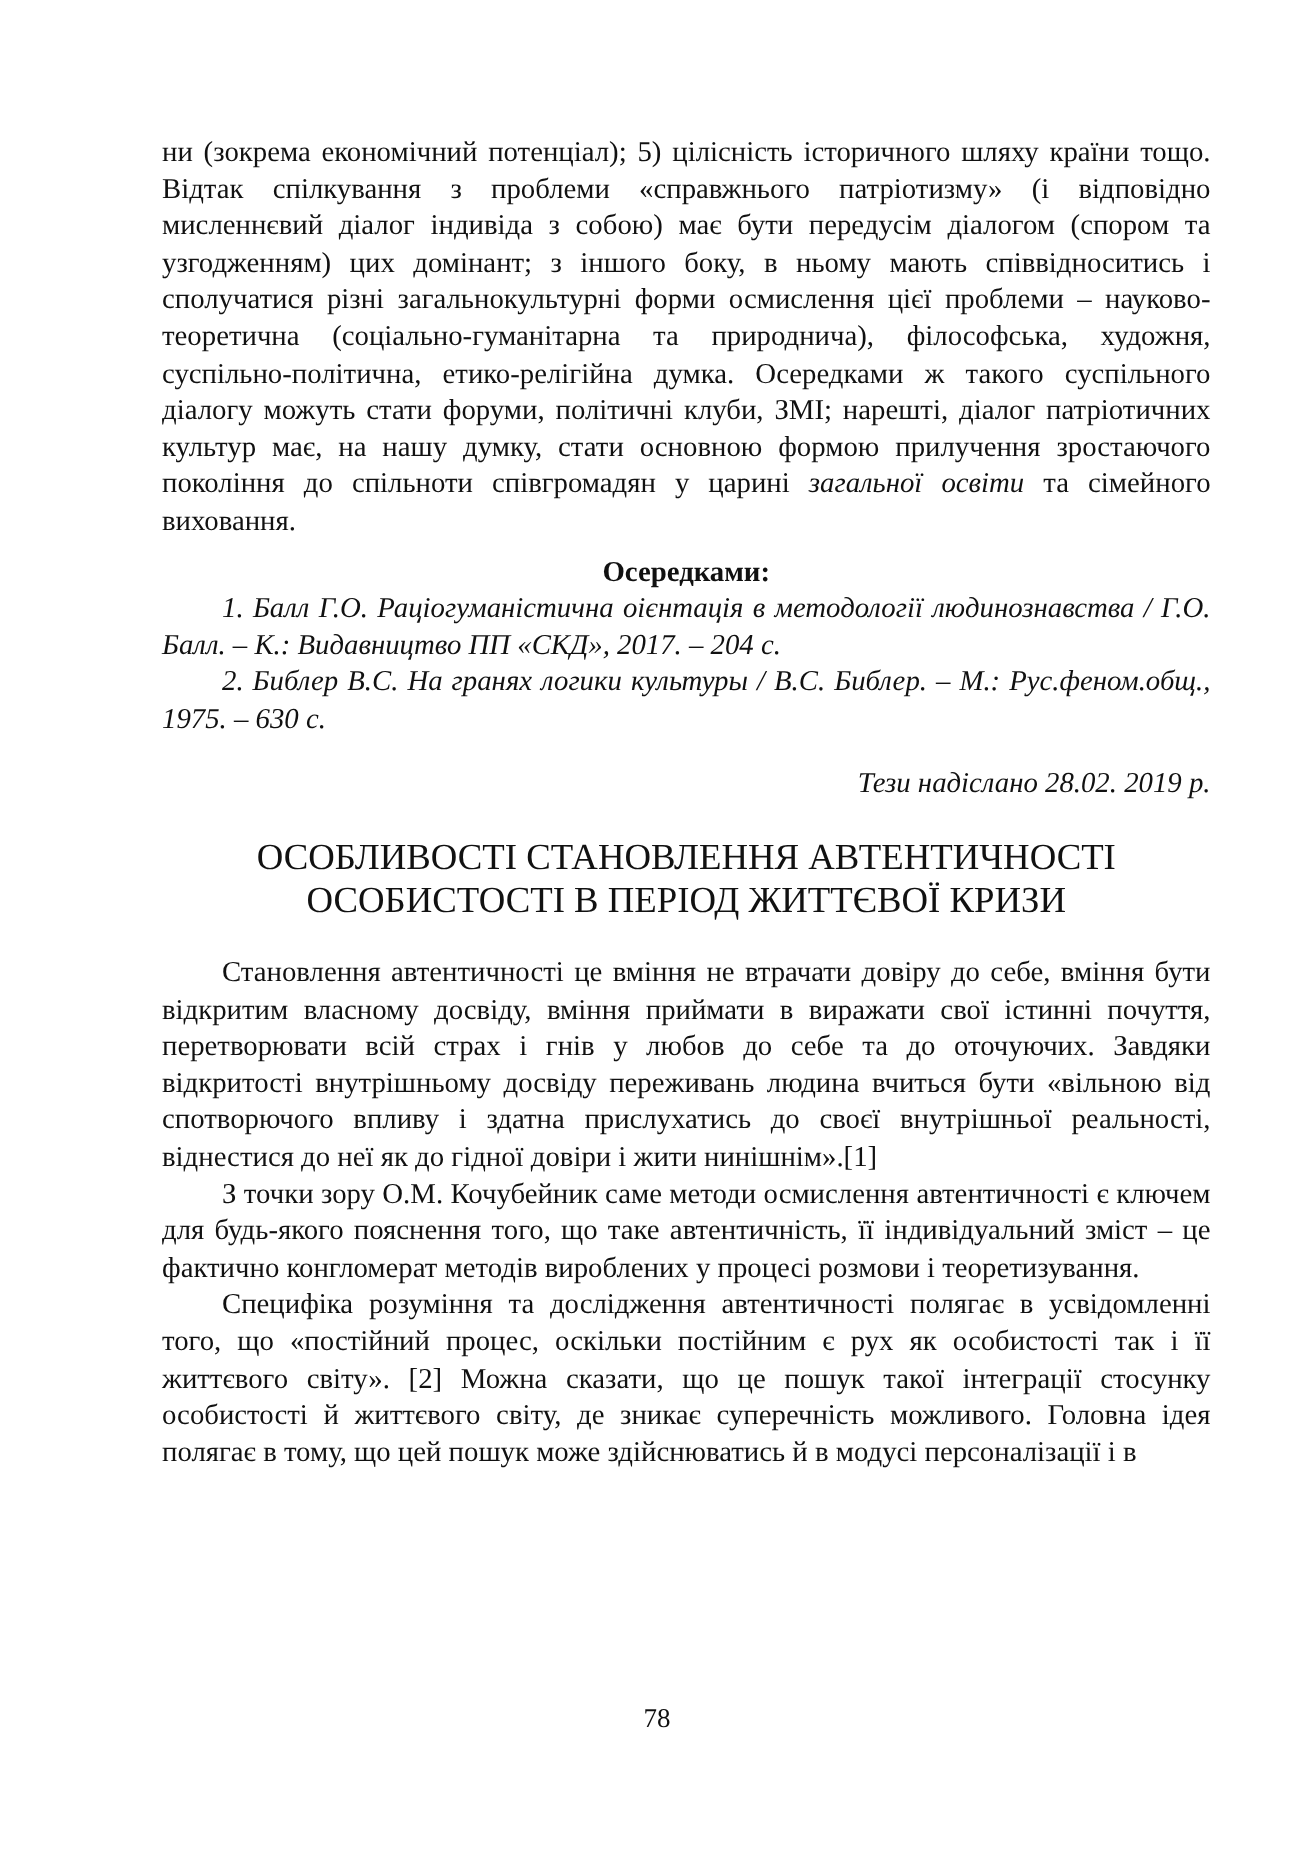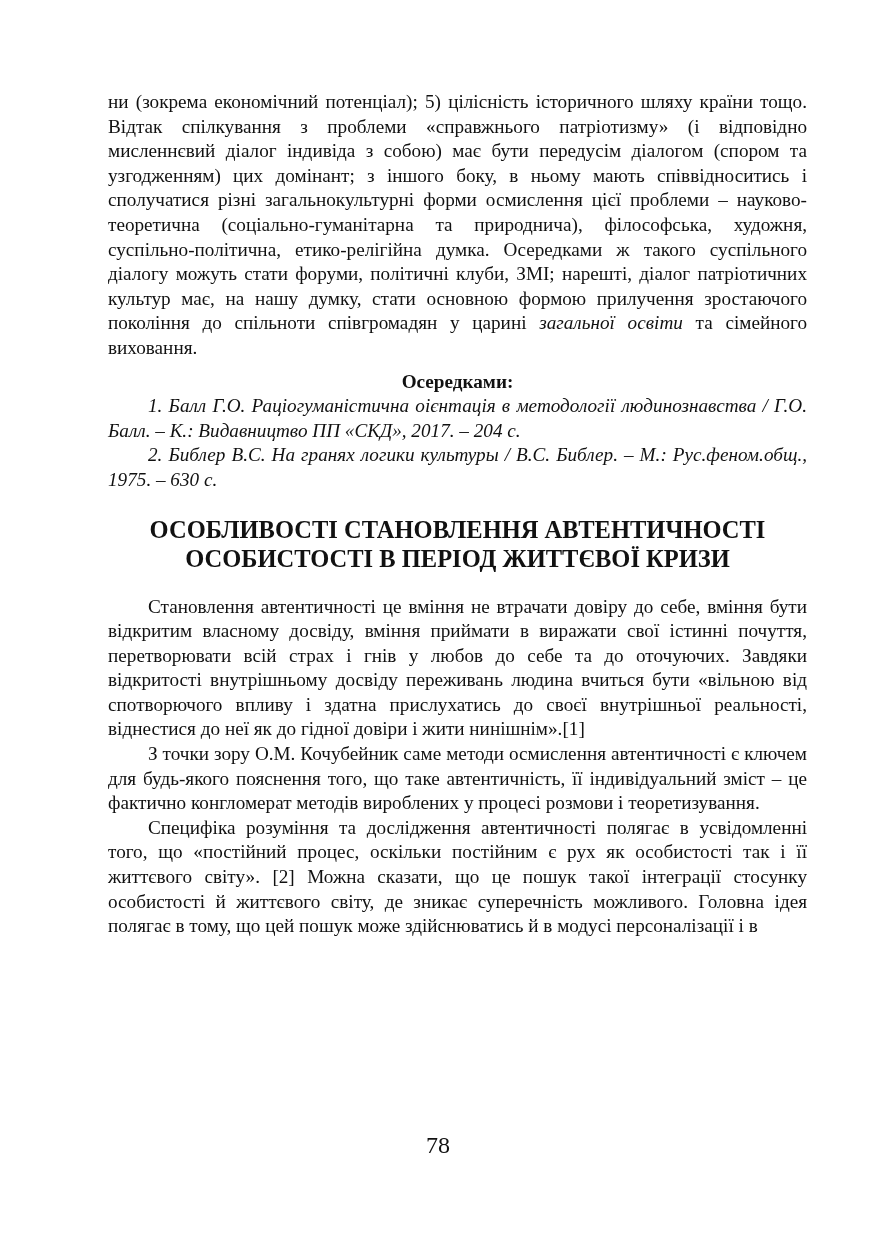--- a/index.html
+++ b/index.html
@@ -43,49 +43,50 @@
     }
     .author {
       text-align: center;
       font-weight: bold;
       font-size: 19.2px;
       line-height: 24px;
       margin-top: 74px;
     }
     .article-title {
       text-align: center;
-      font-weight: bold;
+      font-weight: normal;
       font-size: 24.5px;
       line-height: 29px;
       margin-top: 22px;
       margin-bottom: 22px;
     }
     em { font-style: italic; }
     .page-number {
       position: absolute;
       left: 0;
       width: 876px;
       top: 1133px;
       text-align: center;
-      font-size: 24px;
+      font-size: 18px;
       line-height: 24px;
     }
   </style>
 </head>
 <body>
 
 <div class="page">
 
   <p><span>ни (зокрема економічний потенціал); 5) цілісність історичного шляху країни тощо. Відтак спілкування з проблеми «справжнього патріотизму» (і відповідно мисленнєвий діалог індивіда з собою) має бути передусім діалогом (спором та узгодженням) цих домінант; з іншого боку, в ньому мають співвідноситись і сполучатися різні загальнокультурні форми осмислення цієї проблеми – науково-теоретична (соціально-гуманітарна та природнича), філософська, художня, суспільно-політична, етико-релігійна думка. Осередками ж такого суспільного діалогу можуть стати форуми, політичні клуби, ЗМІ; нарешті, діалог патріотичних культур має, на нашу думку, стати основною формою прилучення зростаючого покоління до спільноти співгромадян у царині </span><em>загальної освіти</em><span> та сімейного виховання.</span></p>
 
   <div class="lit-title">Осередками:</div>
 
   <p class="ref indent">1. Балл Г.О. Раціогуманістична оієнтація в методології людинознавства / Г.О. Балл. – К.: Видавництво ПП «СКД», 2017. – 204 с.</p>
   <p class="ref indent">2. Библер В.С. На гранях логики культуры / В.С. Библер. – М.: Рус.феном.общ., 1975. – 630 с.</p>
 
+  <p class="submitted">Тези надіслано 28.02. 2019 р.</p>
 
 
   <div class="article-title">
     <div>ОСОБЛИВОСТІ СТАНОВЛЕННЯ АВТЕНТИЧНОСТІ</div>
     <div>ОСОБИСТОСТІ В ПЕРІОД ЖИТТЄВОЇ КРИЗИ</div>
   </div>
 
   <p class="indent">Становлення автентичності це вміння не втрачати довіру до себе, вміння бути відкритим власному досвіду, вміння приймати в виражати свої істинні почуття, перетворювати всій страх і гнів у любов до себе та до оточуючих. Завдяки відкритості внутрішньому досвіду переживань людина вчиться бути «вільною від спотворючого впливу і здатна прислухатись до своєї внутрішньої реальності, віднестися до неї як до гідної довіри і жити нинішнім».[1]</p>
   <p class="indent">З точки зору О.М. Кочубейник саме методи осмислення автентичності є ключем для будь-якого пояснення того, що таке автентичність, її індивідуальний зміст – це фактично конгломерат методів вироблених у процесі розмови і теоретизування.</p>
   <p class="indent">Специфіка розуміння та дослідження автентичності полягає в усвідомленні того, що «постійний процес, оскільки постійним є рух як особистості так і її життєвого світу». [2] Можна сказати, що це пошук такої інтеграції стосунку особистості й життєвого світу, де зникає суперечність можливого. Головна ідея полягає в тому, що цей пошук може здійснюватись й в модусі персоналізації і в</p>

